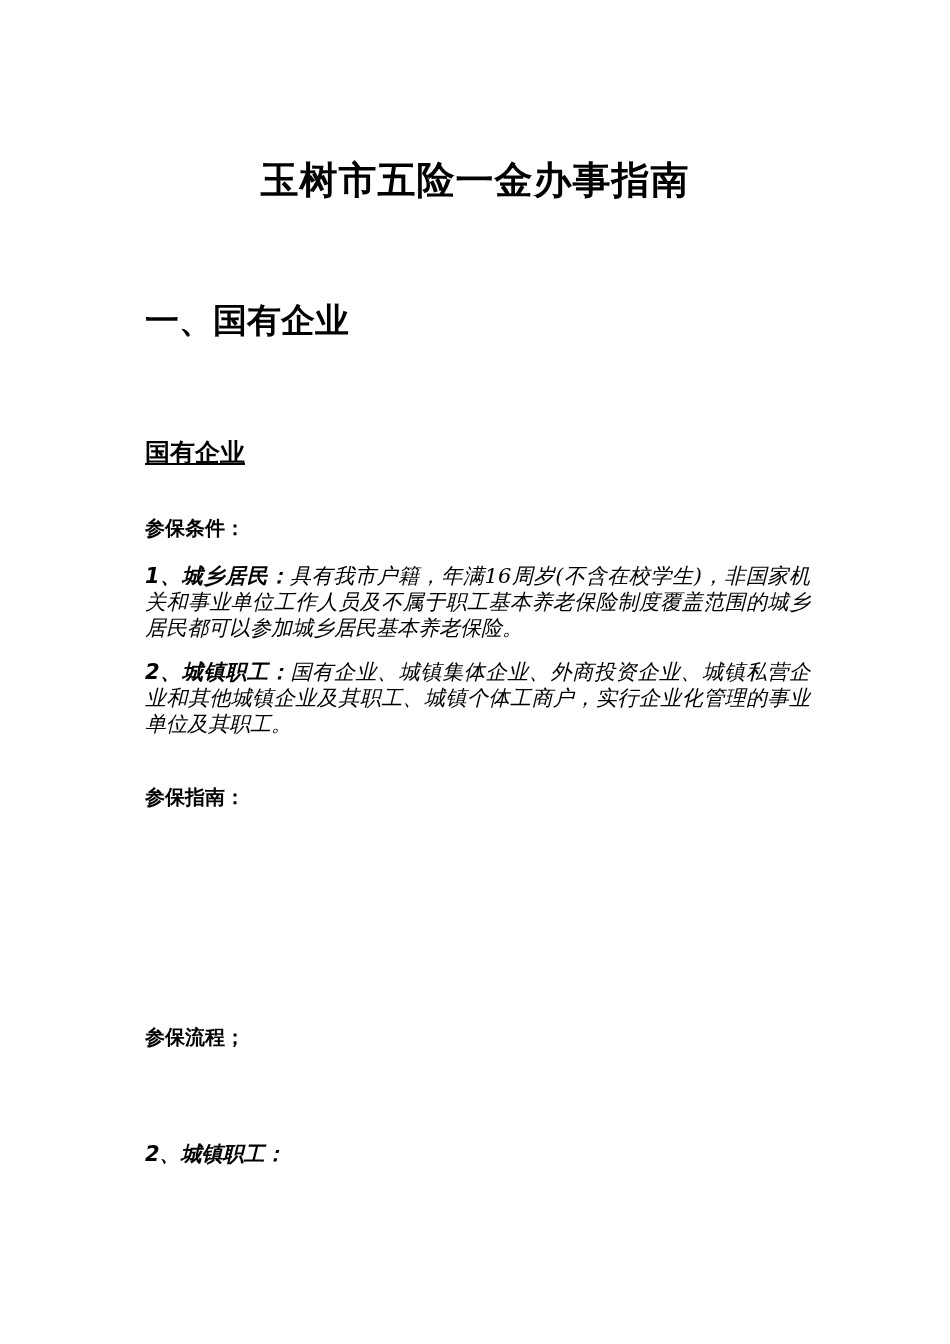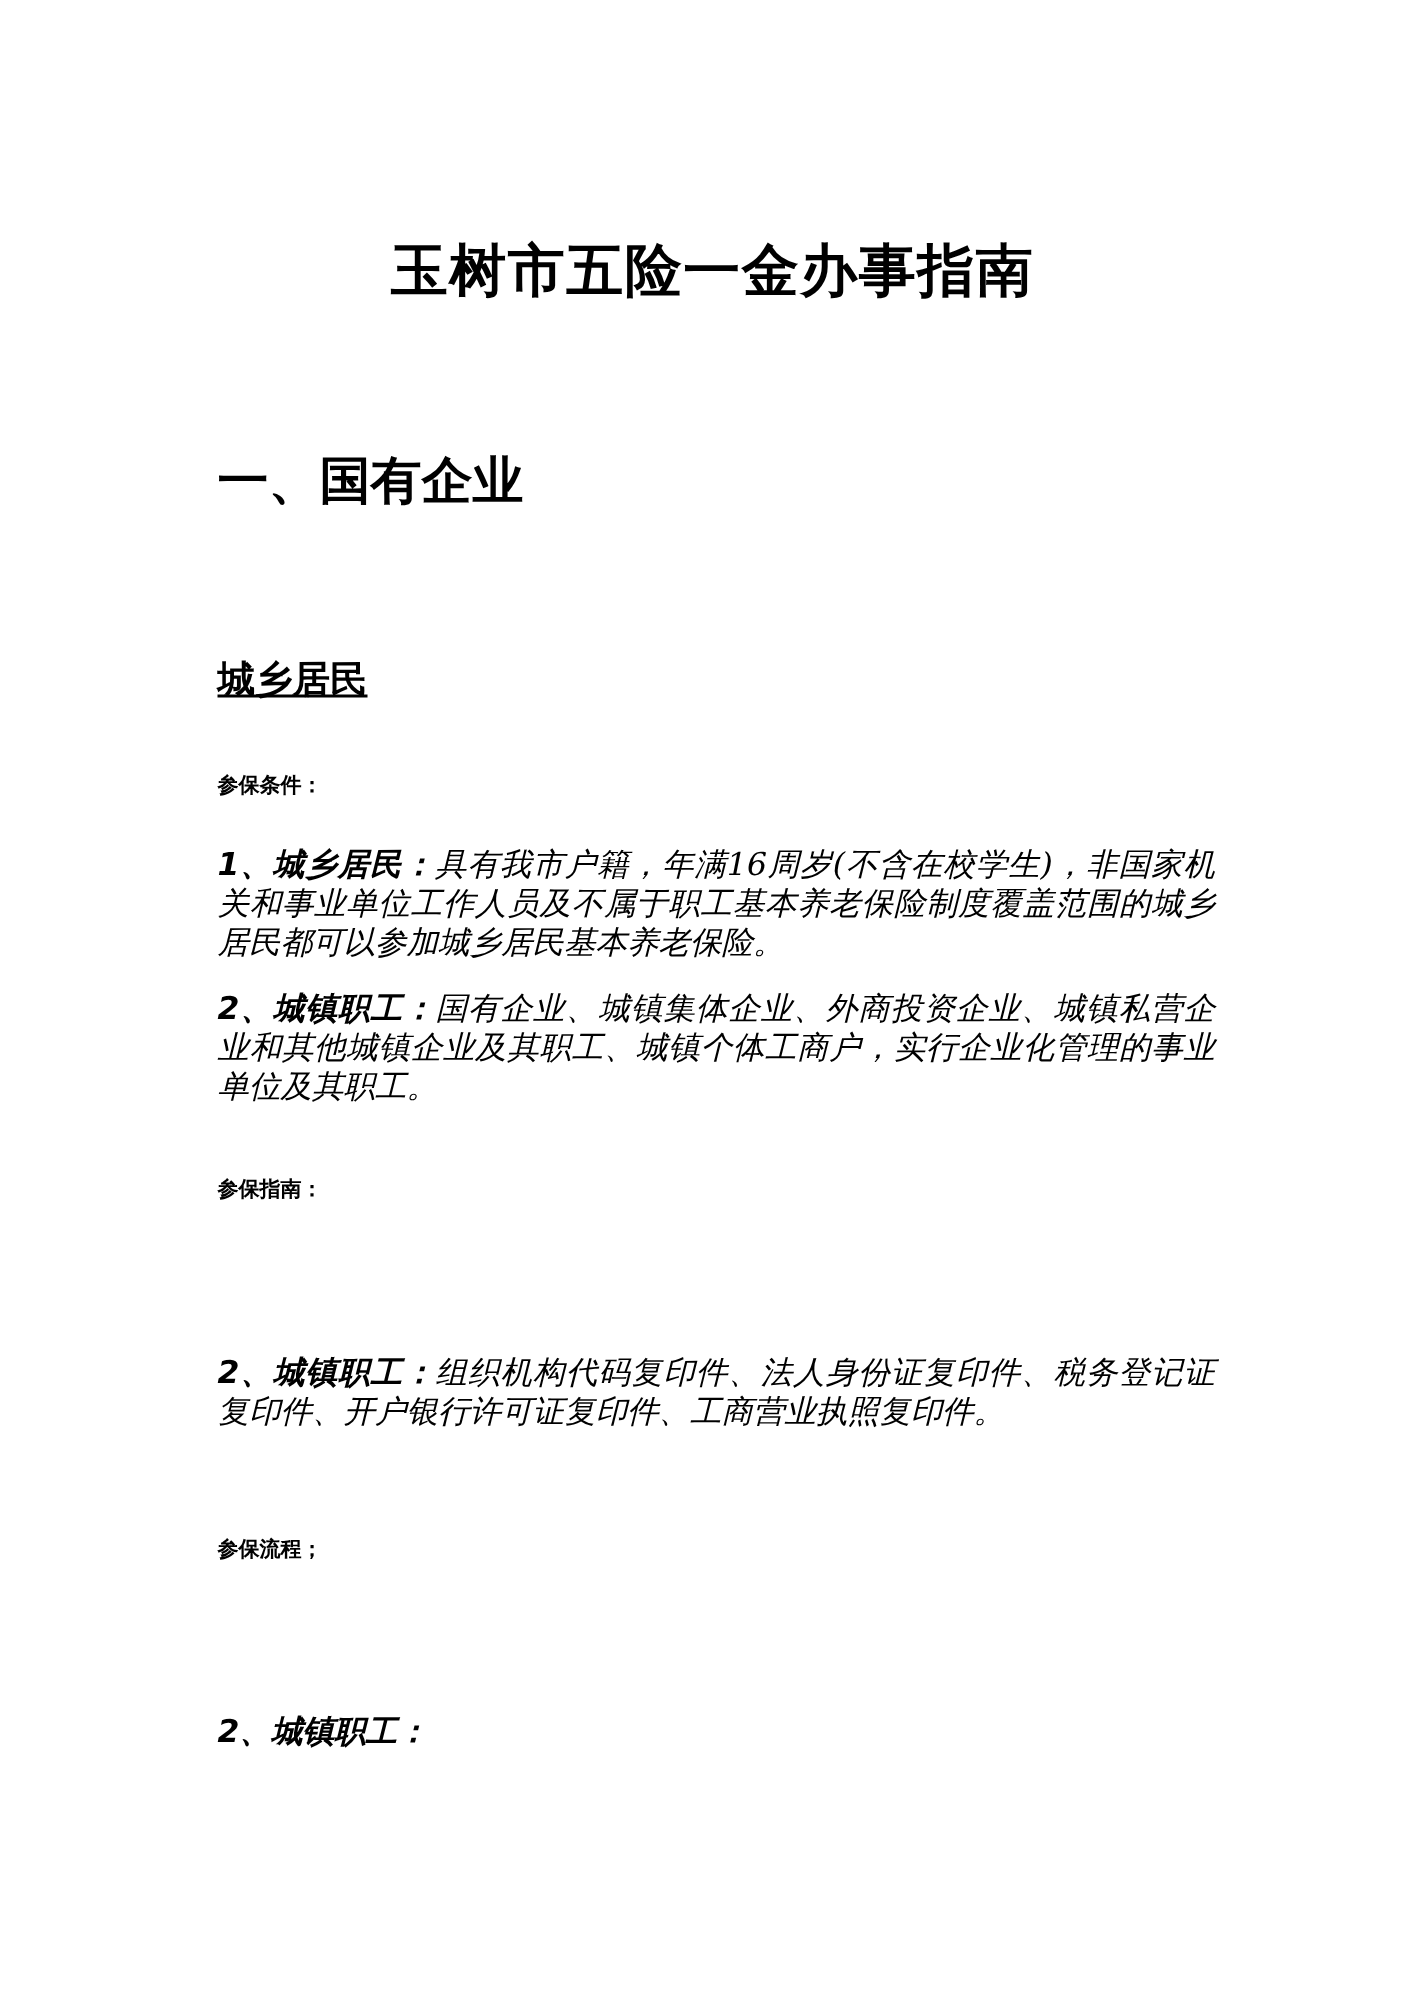--- a/index.html
+++ b/index.html
@@ -16,39 +16,38 @@
   .h1 {
     position: absolute; left: 145px; top: 298px;
     font-size: 34px; font-weight: bold; font-family: "DejaVu Sans", sans-serif;
   }
   .h2 {
     position: absolute; left: 145px; top: 436px;
     font-size: 25px; font-weight: bold; text-decoration: underline;
     font-family: "DejaVu Sans", sans-serif;
   }
   .h3 {
-    position: absolute; left: 145px; font-size: 14px; font-weight: bold;
+    position: absolute; left: 145px; font-size: 20px; font-weight: bold;
     font-family: "DejaVu Sans", sans-serif;
   }
   .para {
     position: absolute; left: 145px; width: 665px;
     font-size: 21px; line-height: 26px; text-align: justify; font-style: italic;
   }
   .para b { font-family: "DejaVu Sans", sans-serif; font-weight: bold; }
 </style>
 </head>
 <body>
 
 <div class="page">
   <div class="title">玉树市五险一金办事指南</div>
   <div class="h1">一、国有企业</div>
-  <div class="h2">城乡居民</div>
+  <div class="h2">国有企业</div>
 
   <div class="h3" style="top:515px">参保条件：</div>
   <div class="para" style="top:563px"><b>1、城乡居民：</b><span>具有我市户籍，年满16周岁(不含在校学生)，非国家机关和事业单位工作人员及不属于职工基本养老保险制度覆盖范围的城乡居民都可以参加城乡居民基本养老保险。</span></div>
   <div class="para" style="top:659px"><b>2、城镇职工：</b><span>国有企业、城镇集体企业、外商投资企业、城镇私营企业和其他城镇企业及其职工、城镇个体工商户，实行企业化管理的事业单位及其职工。</span></div>
 
   <div class="h3" style="top:784px">参保指南：</div>
-  <div class="para" style="top:902px"><b>2、城镇职工：</b><span>组织机构代码复印件、法人身份证复印件、税务登记证复印件、开户银行许可证复印件、工商营业执照复印件。</span></div>
 
   <div class="h3" style="top:1024px">参保流程；</div>
   <div class="para" style="top:1141px"><b>2、城镇职工：</b><span></span></div>
 </div>
 
 </body></html>

